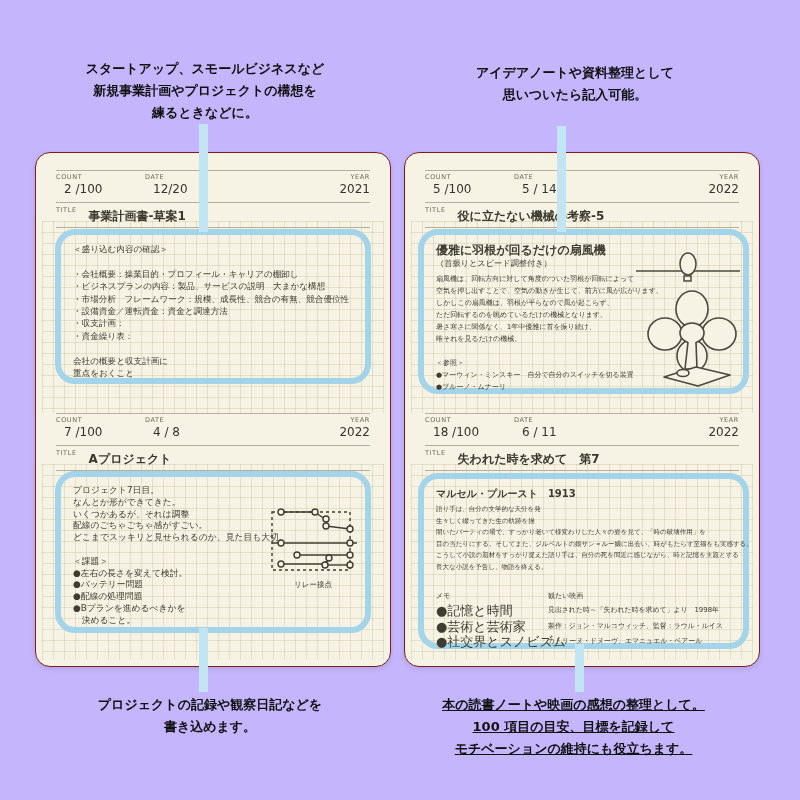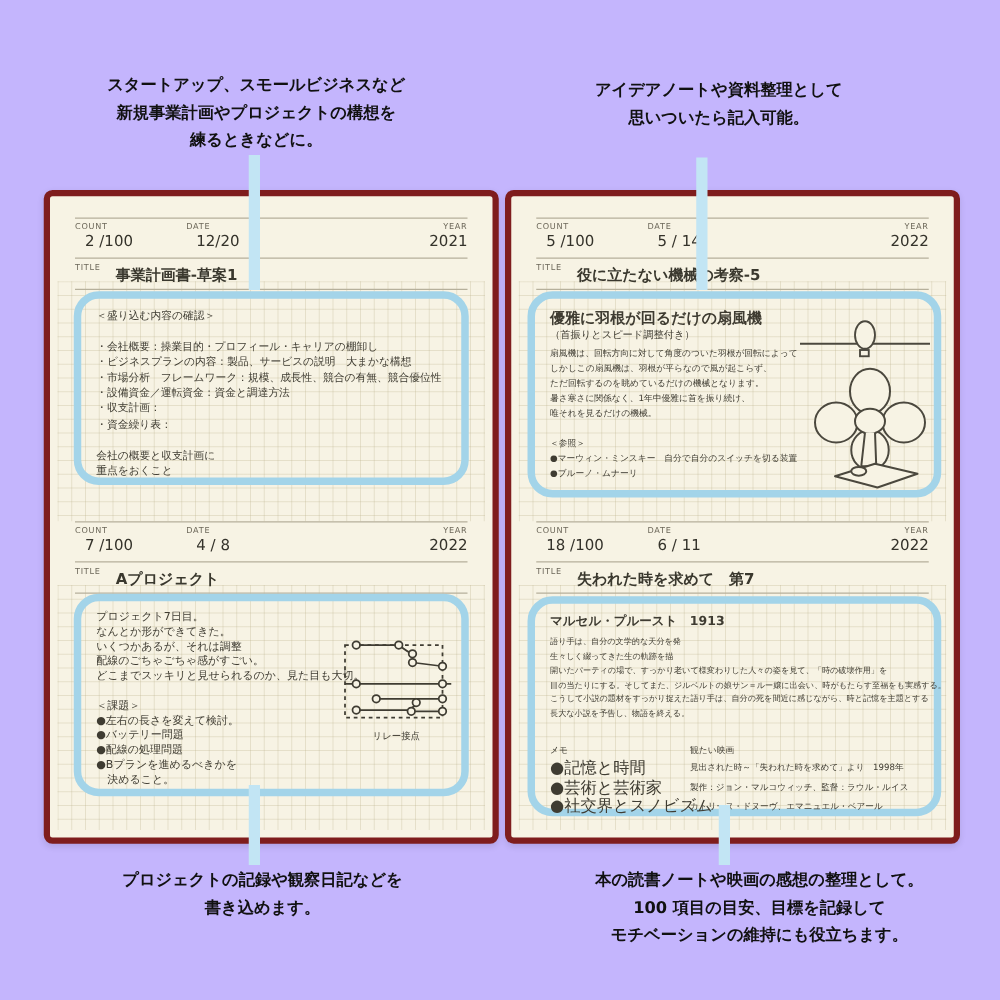--- a/index.html
+++ b/index.html
@@ -7,21 +7,21 @@
   .stage{position:relative;width:800px;height:800px;overflow:hidden;background:#c4b5fd;}
 
   
   .callout{position:absolute;text-align:center;font-size:13px;line-height:22px;font-weight:600;color:#111;}
 
   
   .connector{position:absolute;width:9px;background:#c2e5f4;z-index:2;}
 
   
   .page{position:absolute;top:152px;width:354px;height:513px;background:#f7f3e4;
-        border:5px solid #7f1d1d;border-radius:7px;box-shadow:0 2px 5px rgba(0,0,0,.10);z-index:1;}
+        border:1px solid #7f1d1d;border-radius:15px;box-shadow:0 2px 5px rgba(0,0,0,.10);z-index:1;}
   #page-left{left:35px;}
   #page-right{left:404px;}
 
   .grid-area{position:absolute;left:6px;right:6px;
     background-image:linear-gradient(rgba(186,176,138,.30) 1px,transparent 1px),
                      linear-gradient(90deg,rgba(186,176,138,.30) 1px,transparent 1px);
     background-size:11px 11px;}
 
   
   .entry-header{position:absolute;left:20px;right:20px;}
@@ -74,21 +74,21 @@
       <div class="bl">練るときなどに。</div>
     </div>
   <div class="callout" id="c-tr" style="left:425px;top:62px;width:300px;">
       <div class="bl">アイデアノートや資料整理として</div>
       <div class="bl">思いついたら記入可能。</div>
     </div>
   <div class="callout" id="c-bl" style="left:60px;top:694px;width:300px;">
       <div class="bl">プロジェクトの記録や観察日記などを</div>
       <div class="bl">書き込めます。</div>
     </div>
-  <div class="callout" id="c-br" style="left:440px;top:694px;width:335px;">
+  <div class="callout" id="c-br" style="left:406px;top:694px;width:335px;text-decoration:underline;">
       <div class="bl">本の読書ノートや映画の感想の整理として。</div>
       <div class="bl">100 項目の目安、目標を記録して</div>
       <div class="bl">モチベーションの維持にも役立ちます。</div>
     </div>
 
   <div class="connector" style="left:199px;top:124px;height:108px;"></div>
   <div class="connector" style="left:557px;top:126px;height:106px;"></div>
   <div class="connector" style="left:199px;top:628px;height:64px;"></div>
   <div class="connector" style="left:575px;top:644px;height:48px;"></div>
 
@@ -224,20 +224,21 @@
         <span class="val">役に立たない機械の考察-5</span>
       </div>
     </div>
 
     <div class="hl-box" style="top:76px;left:13px;width:331px;height:165px;">
       <div class="hl-inner">
         <div class="hand-h">優雅に羽根が回るだけの扇風機</div>
         <div class="hand-sub">（首振りとスピード調整付き）</div>
         <div class="n3" style="margin-top:4px;">
             <div class="bl">扇風機は、回転方向に対して角度のついた羽根が回転によって</div>
+            <div class="bl">空気を押し出すことで、空気の動きが生じて、前方に風が広がります。</div>
             <div class="bl">しかしこの扇風機は、羽根が平らなので風が起こらず、</div>
             <div class="bl">ただ回転するのを眺めているだけの機械となります。</div>
             <div class="bl">暑さ寒さに関係なく、1年中優雅に首を振り続け、</div>
             <div class="bl">唯それを見るだけの機械。</div>
             <div class="bl"></div>
             <div class="bl">＜参照＞</div>
             <div class="bl">●マーウィン・ミンスキー　自分で自分のスイッチを切る装置</div>
             <div class="bl">●ブルーノ・ムナーリ</div>
           </div>
       </div>

